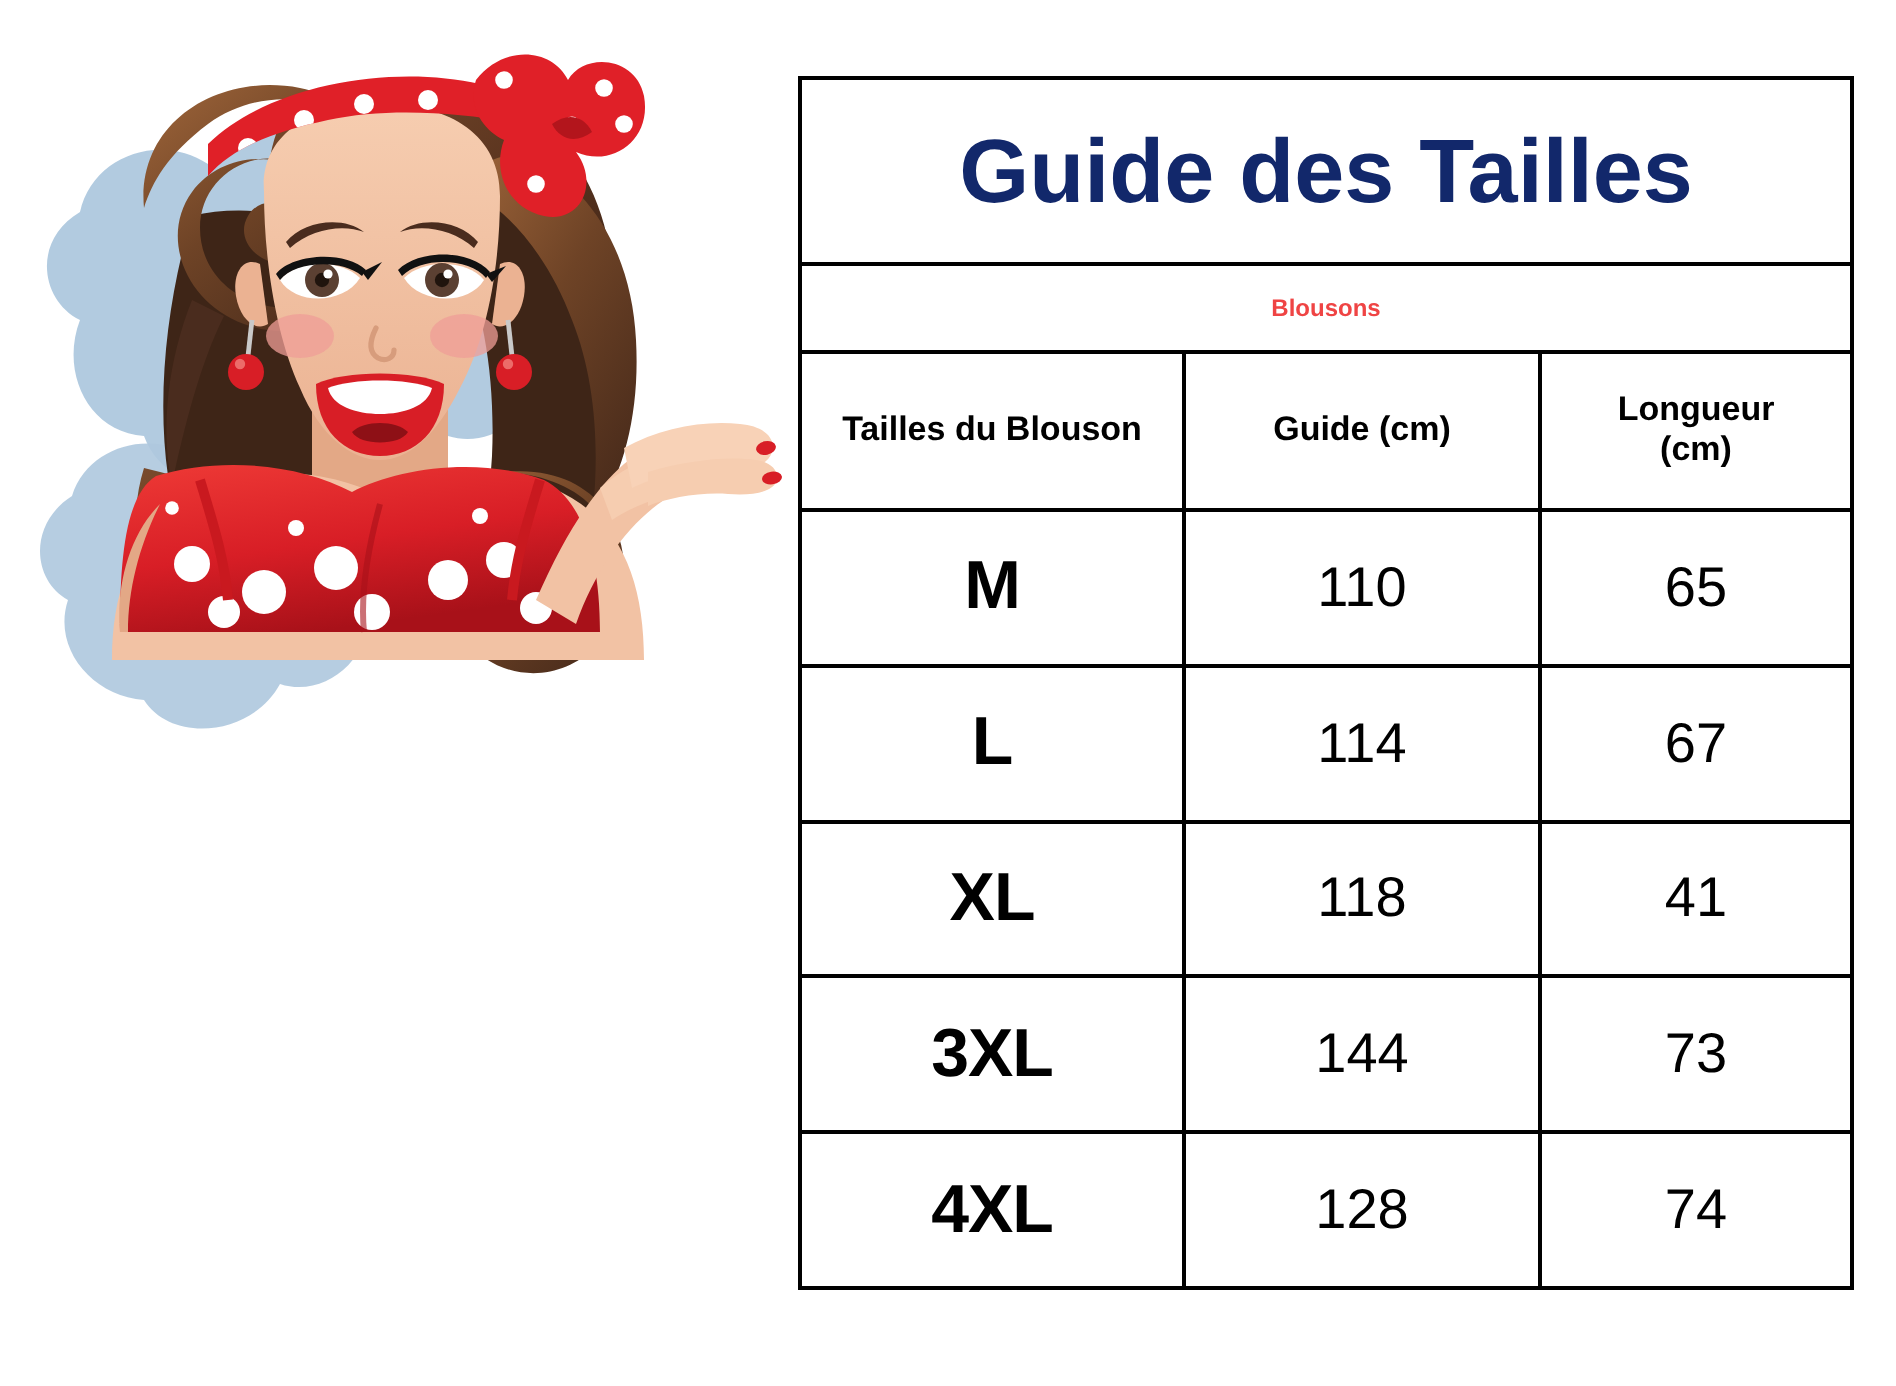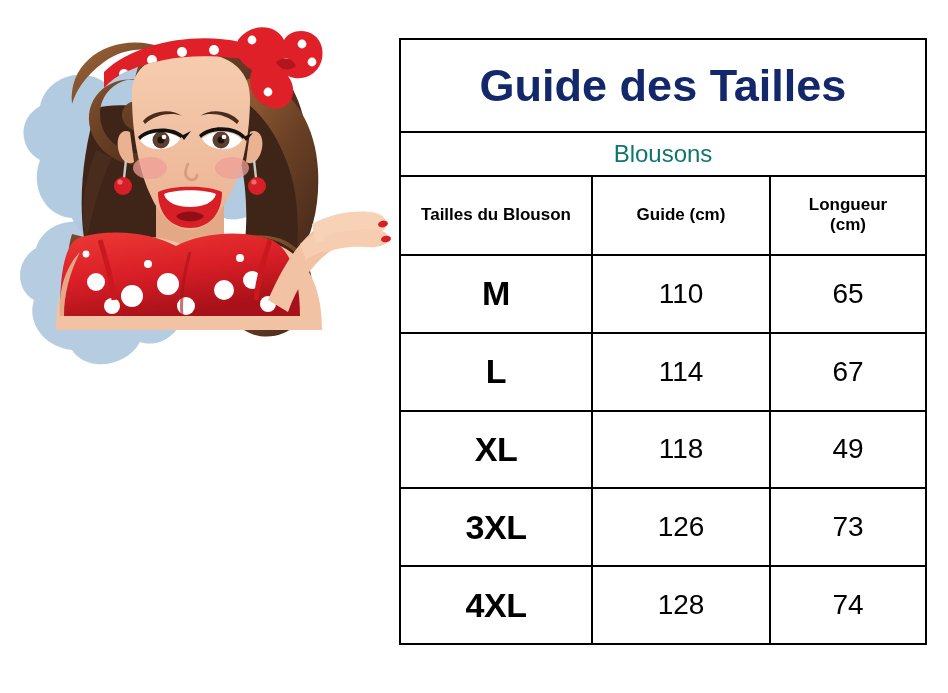--- a/index.html
+++ b/index.html
@@ -63,23 +63,23 @@
     font-weight: bold;
     color: #12286B;
     letter-spacing: 0px;
     line-height: 1;
   }
 
   td.subtitle-cell {
     height: 34px;
   }
   .subtitle-text {
-    font-size: 24px;
-    font-weight: normal;
-    color: #0f766e;
+    font-size: 12px;
+    font-weight: bold;
+    color: #ef4444;
     line-height: 1;
   }
 
   td.col-header {
     height: 62px;
     font-size: 17px;
     font-weight: bold;
     line-height: 1.2;
     padding: 2px 4px;
   }
@@ -375,25 +375,25 @@
         <td class="num-cell">65</td>
       </tr>
       <tr class="data-row">
         <td class="size-cell">L</td>
         <td class="num-cell">114</td>
         <td class="num-cell">67</td>
       </tr>
       <tr class="data-row">
         <td class="size-cell">XL</td>
         <td class="num-cell">118</td>
-        <td class="num-cell">49</td>
+        <td class="num-cell">41</td>
       </tr>
       <tr class="data-row">
         <td class="size-cell">3XL</td>
-        <td class="num-cell">126</td>
+        <td class="num-cell">144</td>
         <td class="num-cell">73</td>
       </tr>
       <tr class="data-row">
         <td class="size-cell">4XL</td>
         <td class="num-cell">128</td>
         <td class="num-cell">74</td>
       </tr>
     </tbody>
   </table>
 </div>

